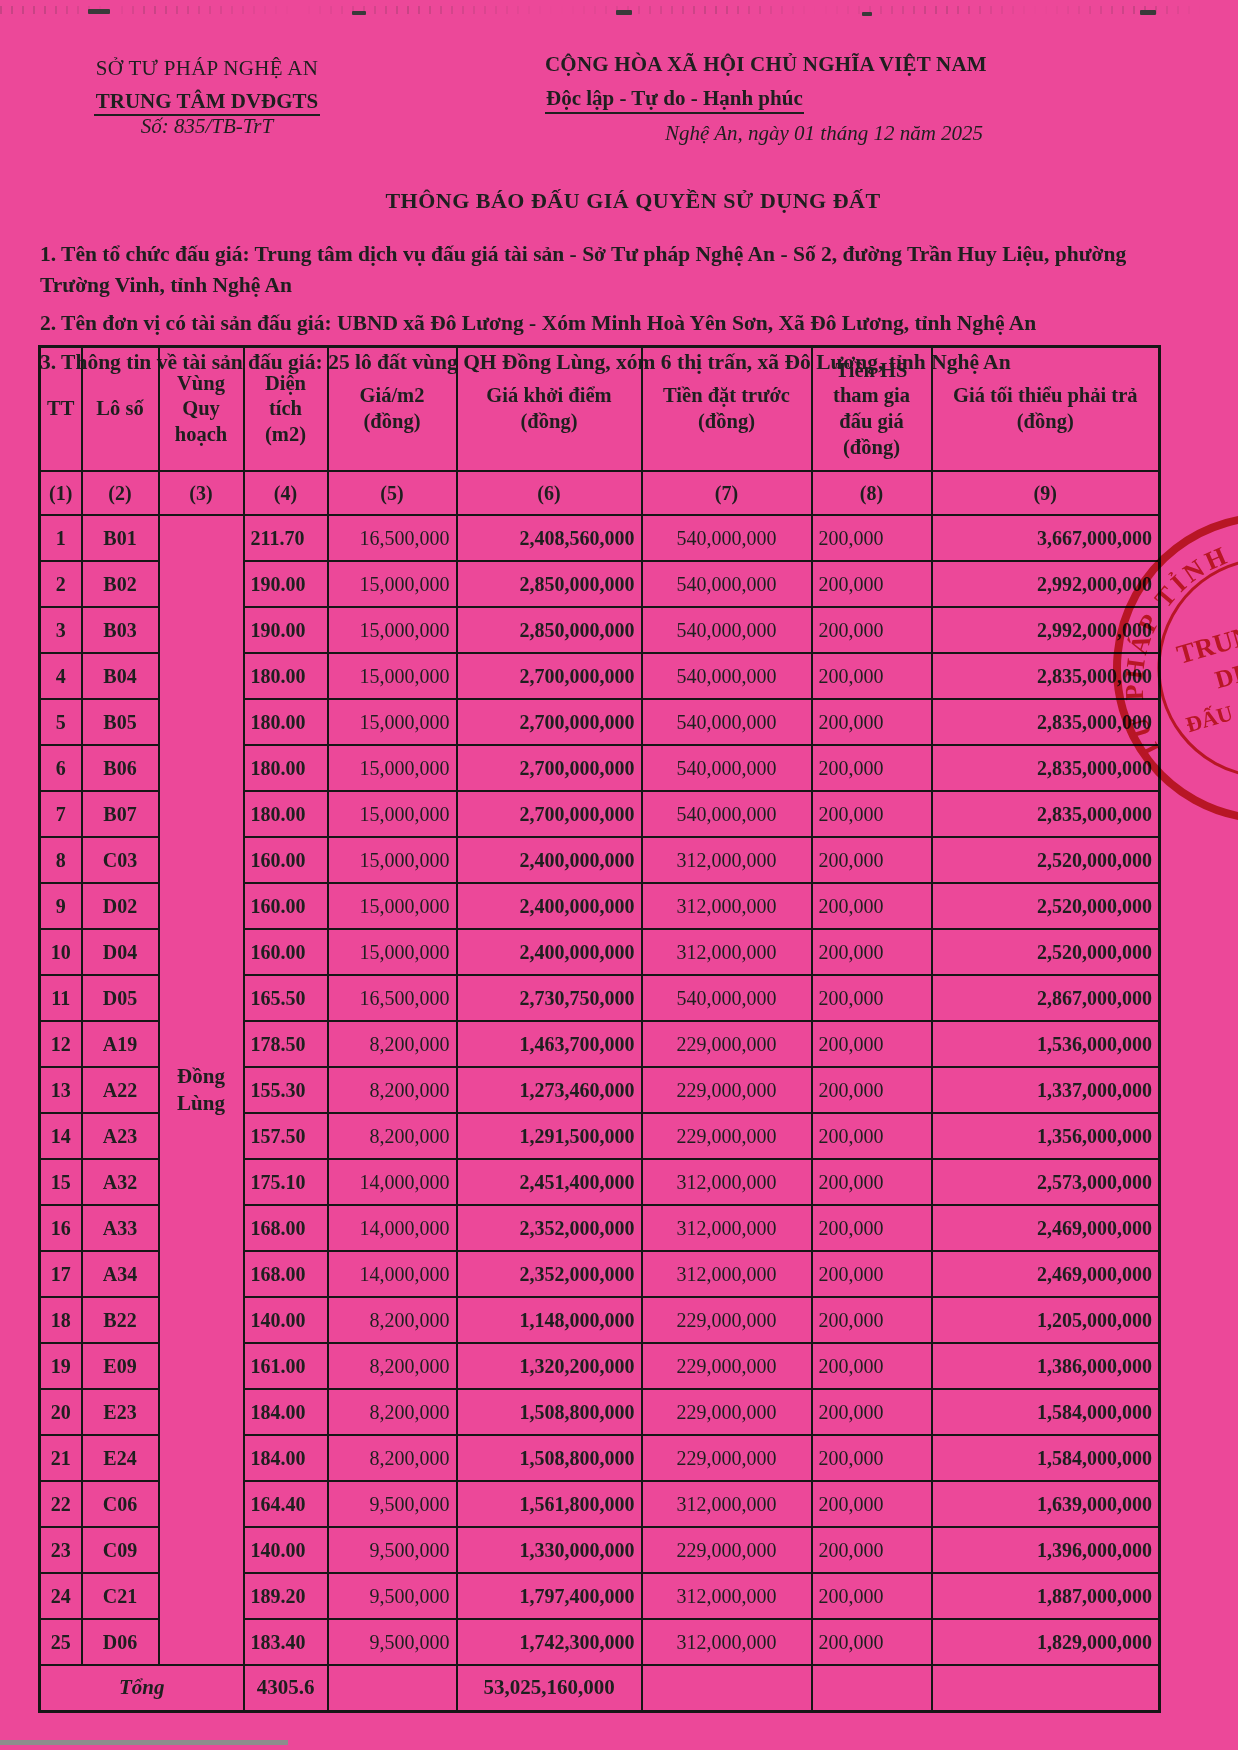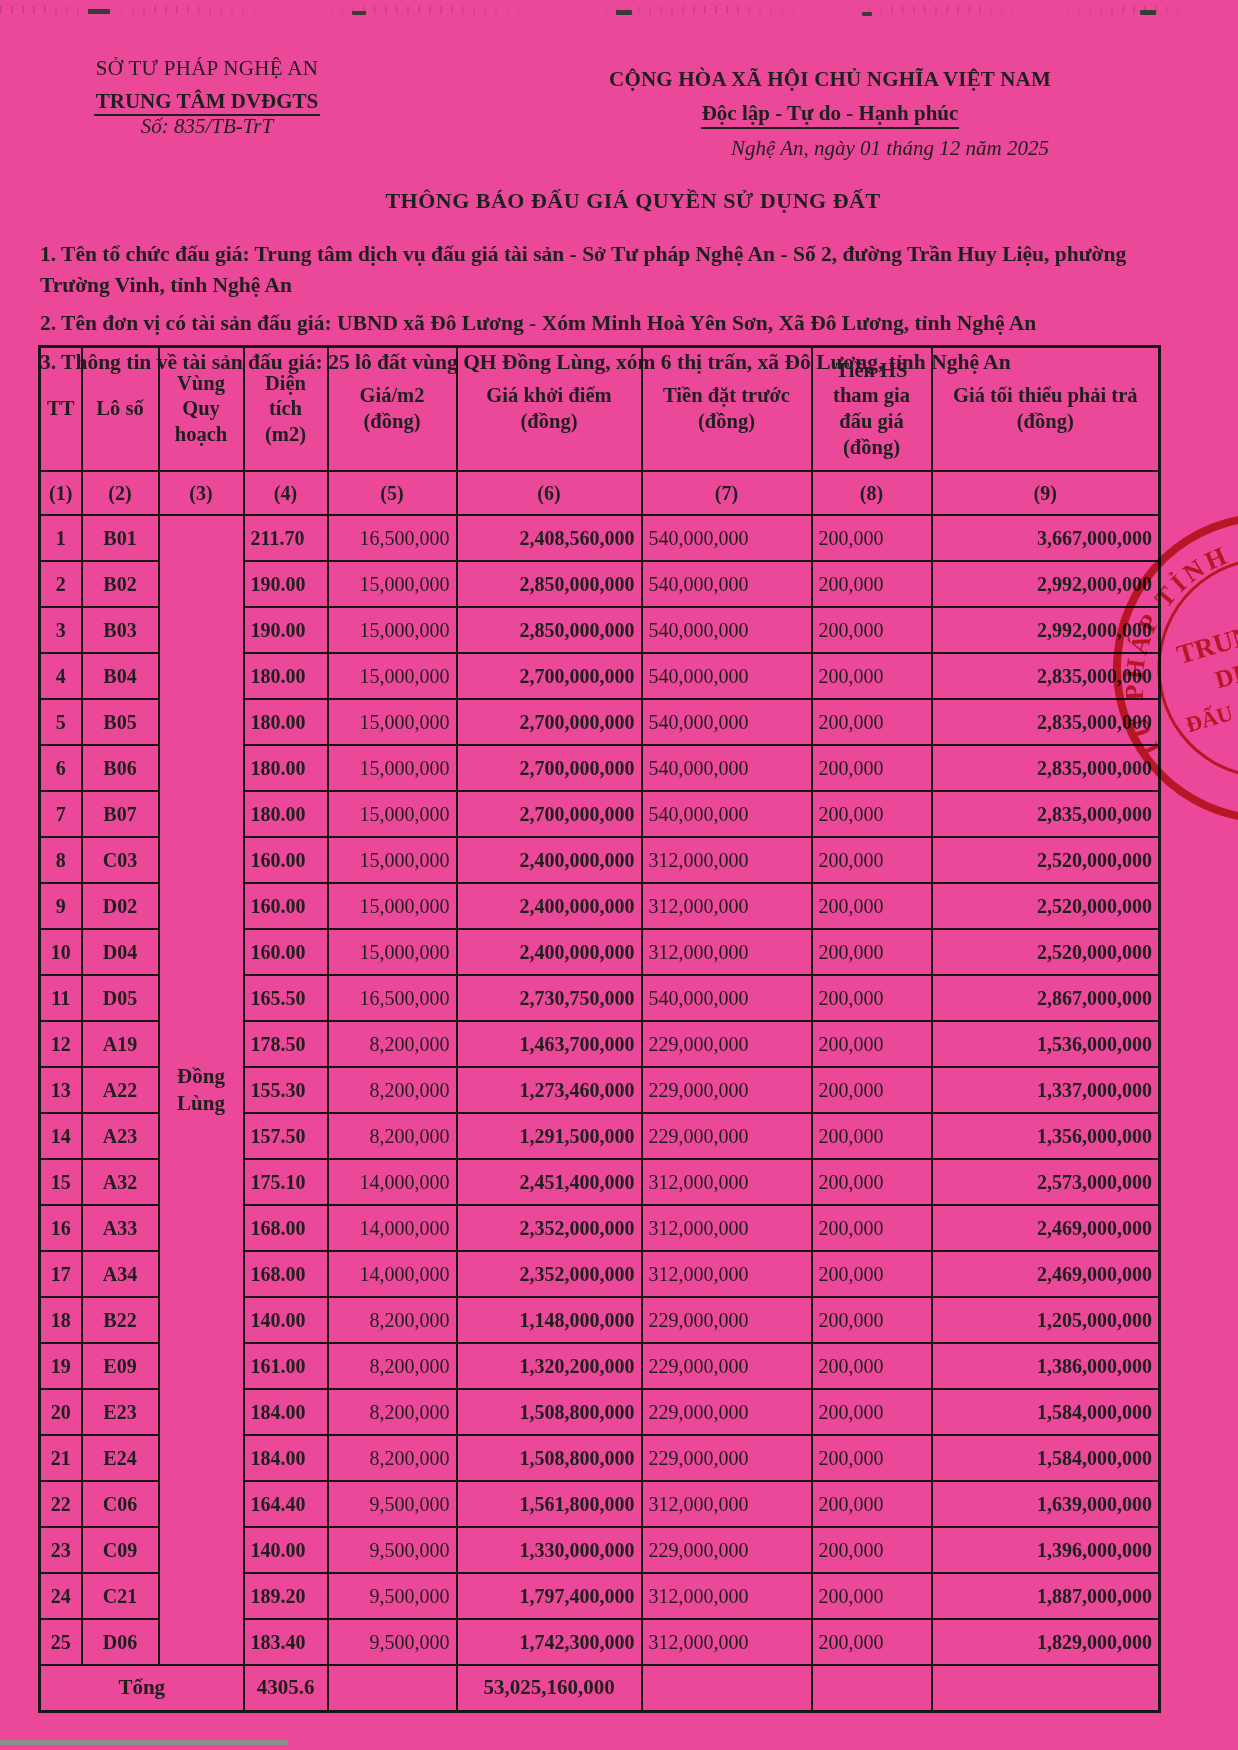--- a/index.html
+++ b/index.html
@@ -24,21 +24,21 @@
   .speck{position:absolute;background:#3a3a3a;border-radius:1px;}
   .bottom-line{position:absolute;top:1740px;left:0;width:288px;height:5px;background:#8d8d8d;}
 
   
   .hdr{position:absolute;top:52px;left:0;width:1238px;}
   .hdr-left{position:absolute;left:62px;top:4px;width:290px;text-align:center;}
   .hdr-left .l1{font-size:21px;letter-spacing:.3px;}
   .hdr-left .l2{font-size:21px;font-weight:bold;margin-top:8px;}
   .hdr-left .l2 span{border-bottom:2px solid #1f1f1f;padding:0 2px 1px;}
   .hdr-left .l3{font-size:21px;font-style:italic;margin-top:0;}
-  .hdr-right{position:absolute;left:545px;top:15px;width:570px;text-align:center;}
+  .hdr-right{position:absolute;left:545px;top:0;width:570px;}
   .hdr-right .l1{font-size:21px;font-weight:bold;letter-spacing:.2px;}
   .hdr-right .l2{font-size:21px;font-weight:bold;margin-top:9px;}
   .hdr-right .l2 span{border-bottom:2px solid #1f1f1f;padding:0 1px 2px;}
   .hdr-right .l3{font-size:21px;font-style:italic;margin-top:10px;padding-left:120px;}
 
   .doc-title{
     position:absolute;top:188px;left:38px;width:1120px;
     text-align:center;padding-left:70px;box-sizing:border-box;
     font-size:22px;font-weight:bold;letter-spacing:.5px;
   }
@@ -59,27 +59,27 @@
   table.auction{border:3px solid #161616;}
   tr.hrow th{height:118px;font-size:20.5px;font-weight:bold;text-align:center;line-height:1.25;padding:2px 3px;}
   tr.nrow td{height:38px;font-weight:bold;text-align:center;font-size:20px;}
   tbody.data tr{height:46px;}
   .c-tt{text-align:center;}
   .c-lot{text-align:center;}
   .c-region{text-align:center;line-height:1.3;font-size:21px;}
   .c-area{text-align:left;padding-right:12px;}
   .c-price{text-align:right;padding-right:13px;margin-left:20px;}
   .c-start{text-align:right;padding-right:30px;}
-  .c-dep{text-align:left;padding-right:18px;}
+  .c-dep{text-align:center;padding-right:18px;}
   .c-fee{padding-right:16px;}
   .c-min{text-align:right;padding-right:42px;}
   .b{font-weight:bold;}
   tr.total-row{height:50px;}
   tr.total-row td{font-weight:bold;font-size:21px;}
-  .t-label{text-align:center;}
+  .t-label{text-align:center;font-style:italic;}
   .t-area{text-align:center;}
   .t-start{text-align:center;}
   table.auction tbody.data tr td:first-child{border-left-width:3px;}
 
   
   .stamp-wrap{
     position:absolute;top:498px;left:1098px;width:340px;height:340px;
     mix-blend-mode:multiply;opacity:.88;
     pointer-events:none;
   }

